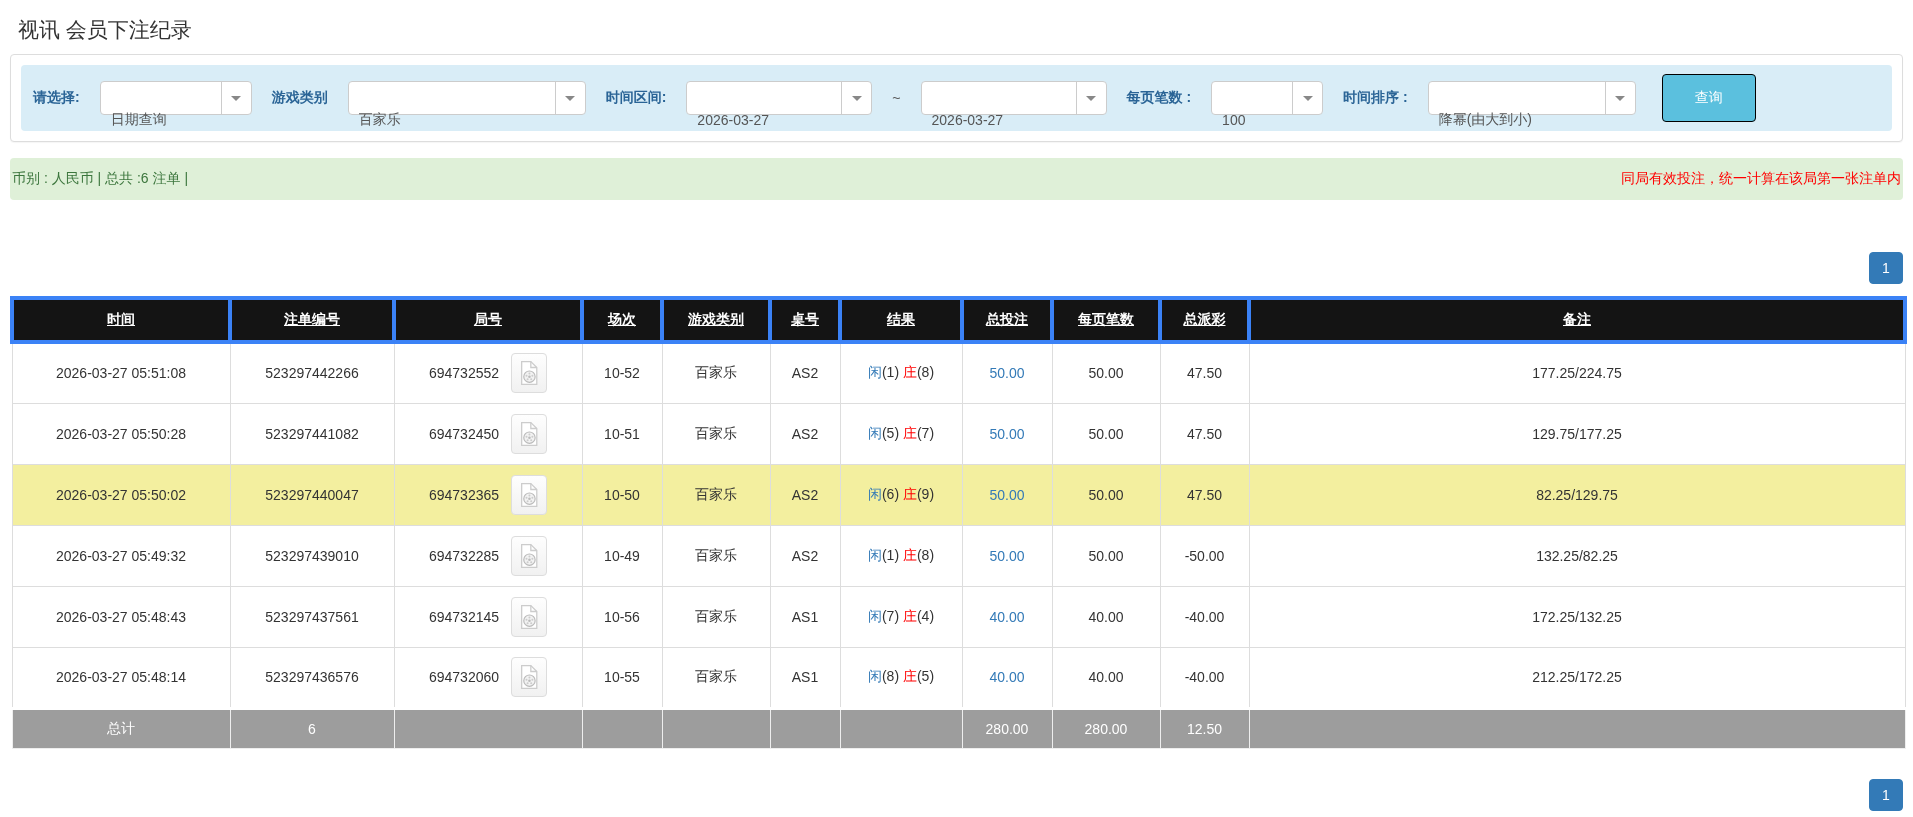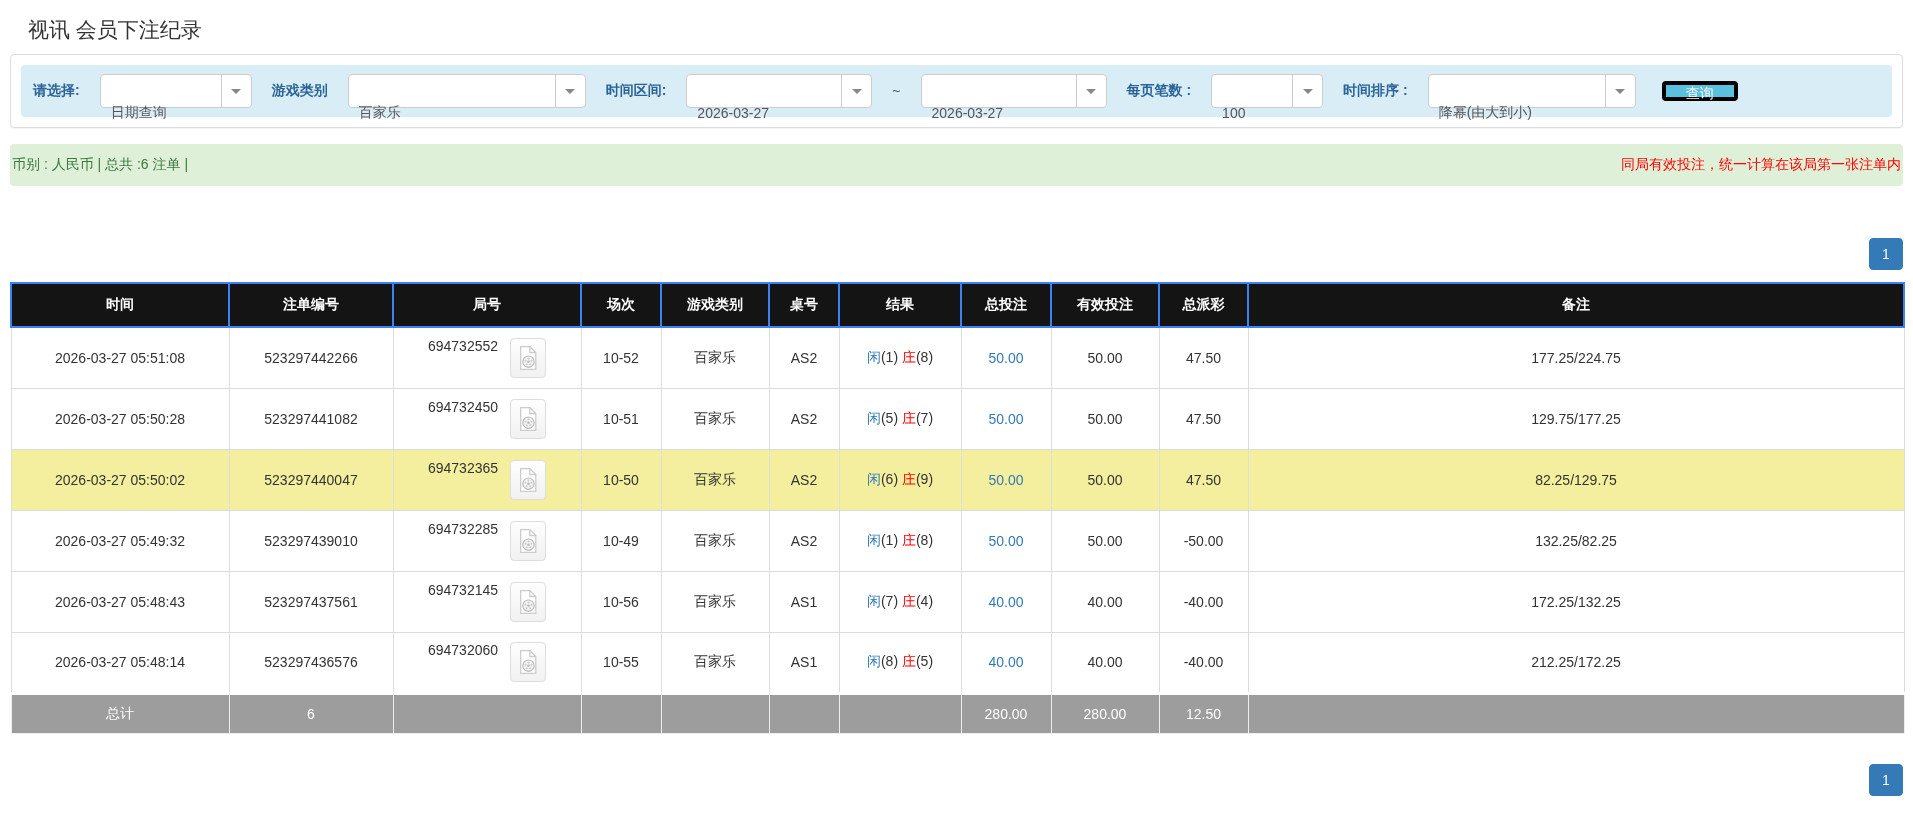--- a/index.html
+++ b/index.html
@@ -3,64 +3,64 @@
 <meta charset="utf-8">
 <style>
   * { box-sizing: border-box; }
   html,body { margin:0; padding:0; }
   body {
     width:1913px; height:817px; overflow:hidden; background:#fff;
     font-family:"Liberation Sans","DejaVu Sans",sans-serif; color:#333;
   }
   .page { padding:0 10px; }
 
-  .title { font-size:21px; font-weight:500; color:#333; margin:16px 0 10px 18px; }
+  .title { font-size:21px; font-weight:500; color:#333; margin:16px 0 10px 8px; }
 
   .filter-panel { border:1px solid #ddd; border-radius:4px; background:#fff; padding:10px;
                   box-shadow:0 1px 1px rgba(0,0,0,.04); }
   .filter-bar { background:var(--filter-bg,#d9edf7); border-radius:4px; padding:9px 12px;
                 display:flex; align-items:center; gap:20px; }
   .flabel { color:#2a6496; font-weight:bold; font-size:14px; white-space:nowrap; }
   .tilde { color:#555; font-size:14px; }
 
   .select { background:#fff; border:1px solid #ccc; border-radius:4px; height:34px;
             display:flex; align-items:center; font-size:14px; color:#555; cursor:pointer; }
   .select .val { padding:0 10px; flex:1; text-align:left; white-space:nowrap; overflow:hidden;margin-top:44px; }
   .select .arrow-box { width:30px; align-self:stretch; border-left:1px solid #ccc;
                        display:flex; align-items:center; justify-content:center; }
   .caret { width:0; height:0; border-left:5px solid transparent; border-right:5px solid transparent;
            border-top:5px solid #888; }
   .w-query { width:152px; } .w-game { width:238px; } .w-date { width:186px; }
   .w-size { width:112px; } .w-sort { width:208px; }
 
-  .btn-search { background:var(--button-blue,#5bc0de); color:#fff; border:4px solid #000000;
-                border-radius:4px; height:20px; padding:0 20px; font-size:14px; margin-left:6px; cursor:pointer; }
+  .btn-search { background:var(--button-blue,#5bc0de); color:#fff; border:1px solid #000000;
+                border-radius:4px; height:48px; padding:0 32px; font-size:14px; margin-left:6px; cursor:pointer; }
 
   .alert { margin-top:16px; background:var(--alert-bg,#dff0d8); border-radius:4px; padding:0 2px;
            height:42px; display:flex; align-items:center; justify-content:space-between;
            font-size:14px; color:var(--alert-text,#3c763d); }
   .alert .note { color:var(--note-red,#ff0000); }
 
   .pager-top { margin-top:52px; display:flex; justify-content:flex-end; }
   .pager-bottom { margin-top:30px; display:flex; justify-content:flex-end; }
   .page-btn { background:var(--accent-blue,#337ab7); border:1px solid #337ab7; color:#fff;
               min-width:34px; height:32px; border-radius:4px; display:flex; align-items:center;
               justify-content:center; font-size:14px; cursor:pointer; }
 
   table.records { margin-top:12px; width:100%; border-collapse:collapse; table-layout:fixed; font-size:14px; }
   table.records thead th { background:var(--header-bg,#141414); color:#fff; height:44px;
-                           font-weight:bold; border:2px solid #3b82f6; }
+                           font-weight:bold; border:4px solid #3b82f6;text-decoration:underline; }
   table.records tbody td { height:61px; border:1px solid #ddd; text-align:center; background:#fff; color:#333; }
   table.records tbody tr.highlight td { background:var(--highlight-yellow,#f3ef9f); }
   .blue-link { color:var(--accent-blue,#337ab7); cursor:pointer; }
   .neg { color:#ff0000; }
   .player { color:var(--player-blue,#337ab7); }
   .banker { color:var(--banker-red,#ff0000); }
 
-  .round-wrap { display:flex; justify-content:center; gap:12px; }
+  .round-wrap { display:flex; align-items:center; justify-content:center; gap:12px; }
   .video-btn { width:36px; height:40px; border:1px solid #ddd; border-radius:4px;
                background:linear-gradient(#fefefe,#f1f1f1); display:flex; align-items:center;
                justify-content:center; cursor:pointer; padding:0; }
 
   table.records tfoot td { height:40px; background:var(--footer-gray,#9d9d9d); color:#fff;
                            text-align:center; border:1px solid #eee; }
   table.records tfoot tr.total-row td { border-top:3px solid #fff; }
 </style>
 </head>
 <body>
@@ -148,21 +148,21 @@
     <thead>
         <tr id="thead-row">
           <th>时间</th>
           <th>注单编号</th>
           <th>局号</th>
           <th>场次</th>
           <th>游戏类别</th>
           <th>桌号</th>
           <th>结果</th>
           <th>总投注</th>
-          <th>有效投注</th>
+          <th>每页笔数</th>
           <th>总派彩</th>
           <th>备注</th>
         </tr>
       </thead>
     <tbody id="tbody">
         <tr>
           <td>2026-03-27 05:51:08</td>
           <td>523297442266</td>
           <td>
             <div class="round-wrap">

